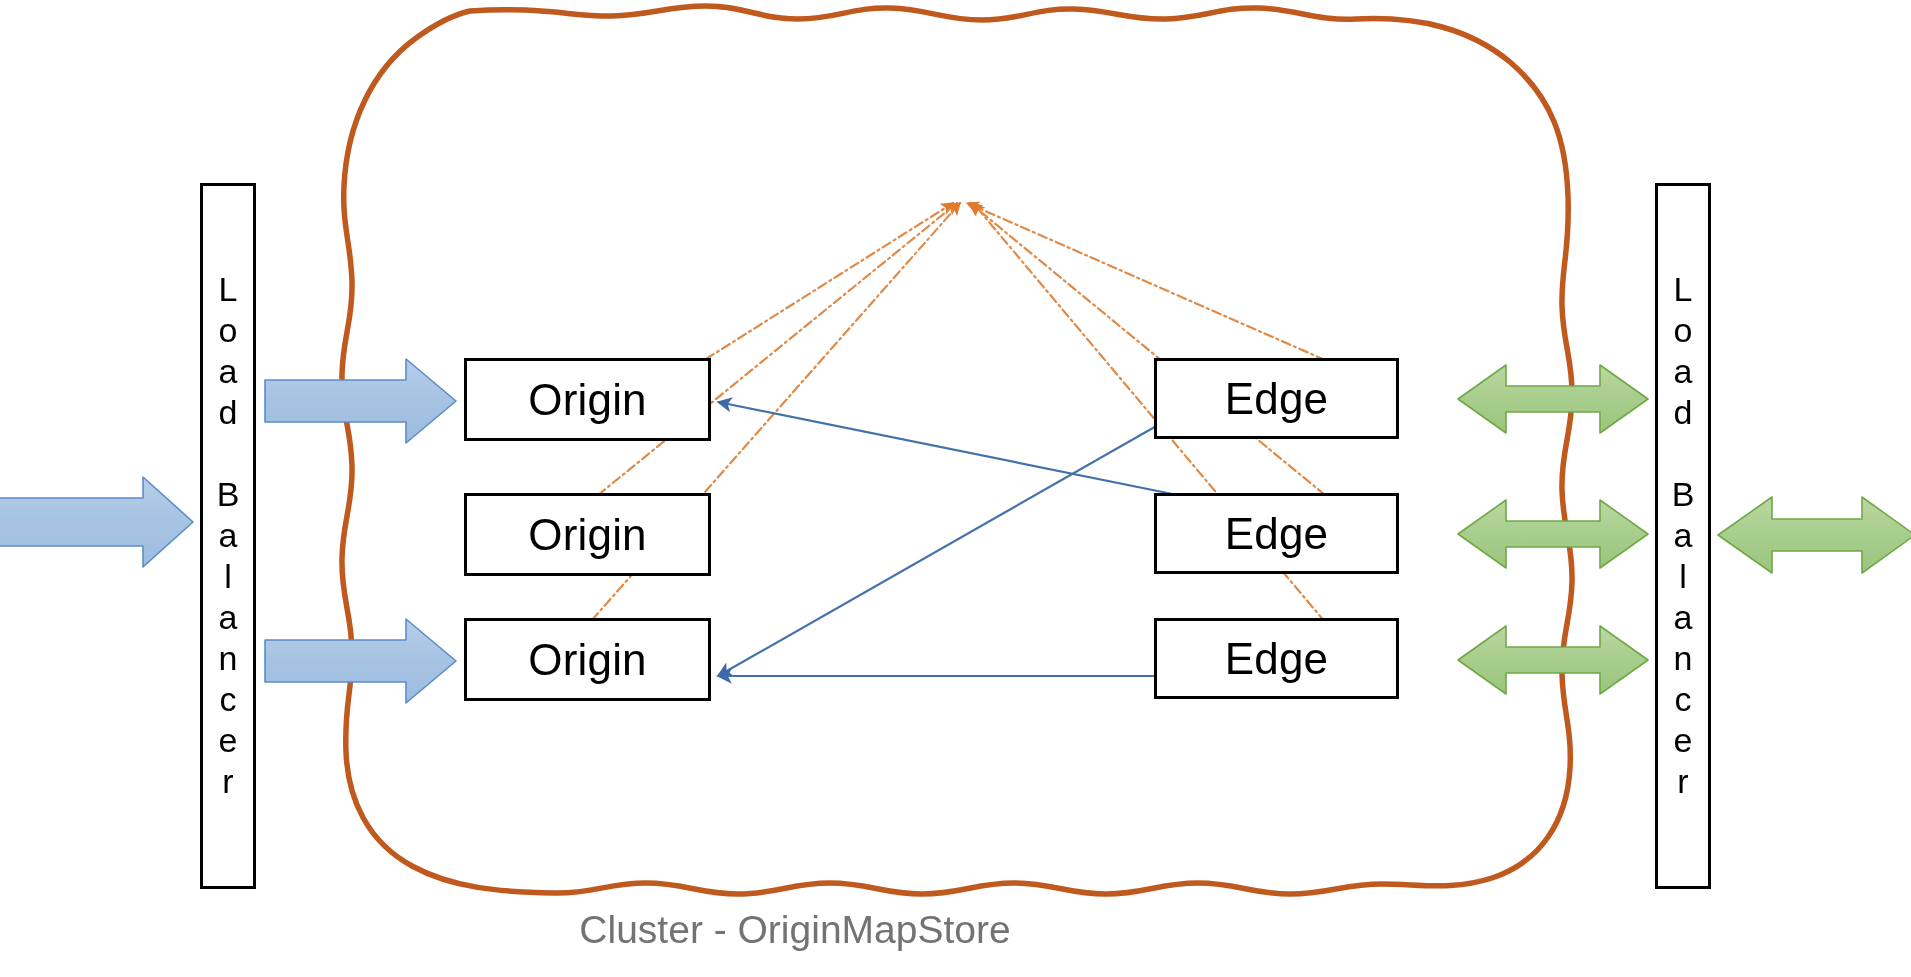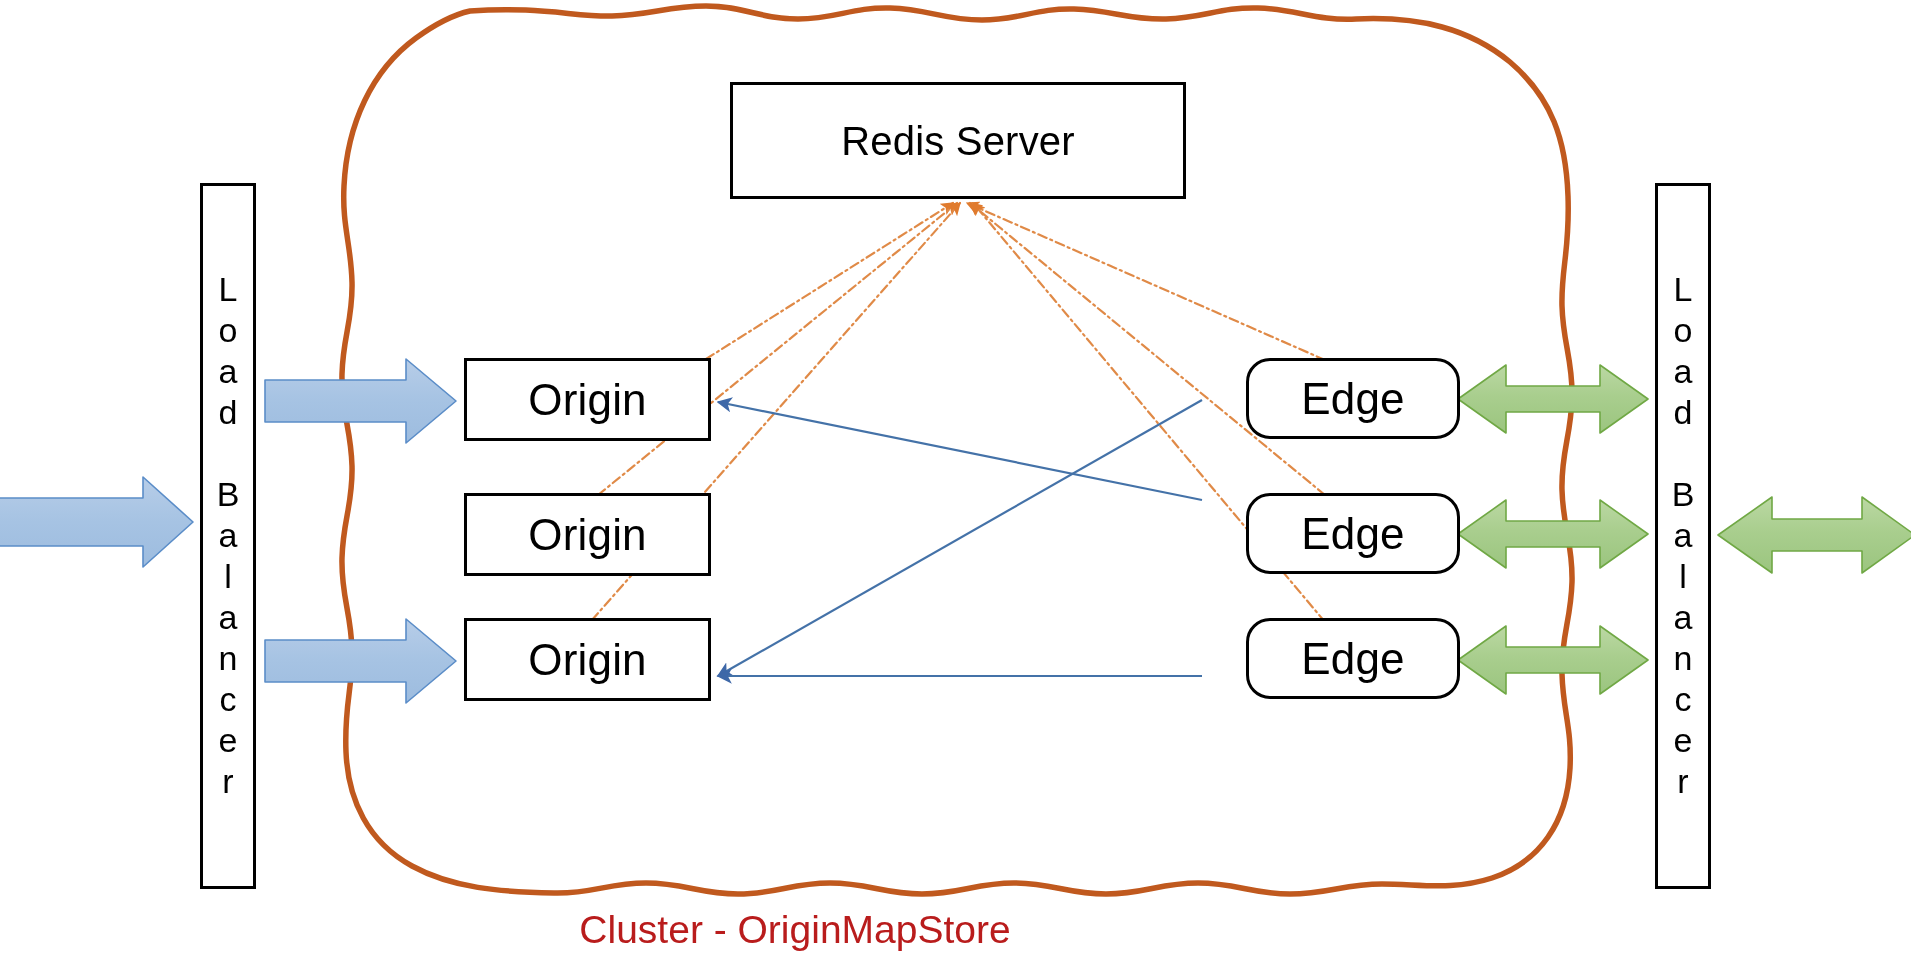--- a/index.html
+++ b/index.html
@@ -60,24 +60,23 @@
     left: 464px;
     width: 247px;
     height: 83px;
   }
   #origin-1 { top: 358px; }
   #origin-2 { top: 493px; }
   #origin-3 { top: 618px; }
 
   
   .edge-box {
-    left: 1246px;
-    width: 214px;
+    left: 1154px;
+    width: 245px;
     height: 81px;
-    border-radius: 24px;
   }
   #edge-1 { top: 358px; }
   #edge-2 { top: 493px; }
   #edge-3 { top: 618px; }
 
   
   .lb-box {
     position: absolute;
     box-sizing: border-box;
     top: 183px;
@@ -108,21 +107,21 @@
   .lb-gap { height: 26px; }
 
   
   #cluster-caption {
     position: absolute;
     left: 0;
     top: 908px;
     width: 1590px;
     text-align: center;
     font-size: 39px;
-    color: #b91c1c;
+    color: #737373;
   }
 </style>
 </head>
 <body>
 
 <div id="canvas">
 
   <svg id="vector-layer" viewBox="0 0 1911 977" xmlns="http://www.w3.org/2000/svg">
 
     <defs>
@@ -252,23 +251,20 @@
       <span>a</span>
       <span>l</span>
       <span>a</span>
       <span>n</span>
       <span>c</span>
       <span>e</span>
       <span>r</span>
     </div>
   </div>
 
-  <div class="node-box" id="redis-server">
-    <span class="node-label">Redis Server</span>
-  </div>
 
   <div class="node-box origin-box" id="origin-1">
     <span class="node-label">Origin</span>
   </div>
   <div class="node-box origin-box" id="origin-2">
     <span class="node-label">Origin</span>
   </div>
   <div class="node-box origin-box" id="origin-3">
     <span class="node-label">Origin</span>
   </div>

